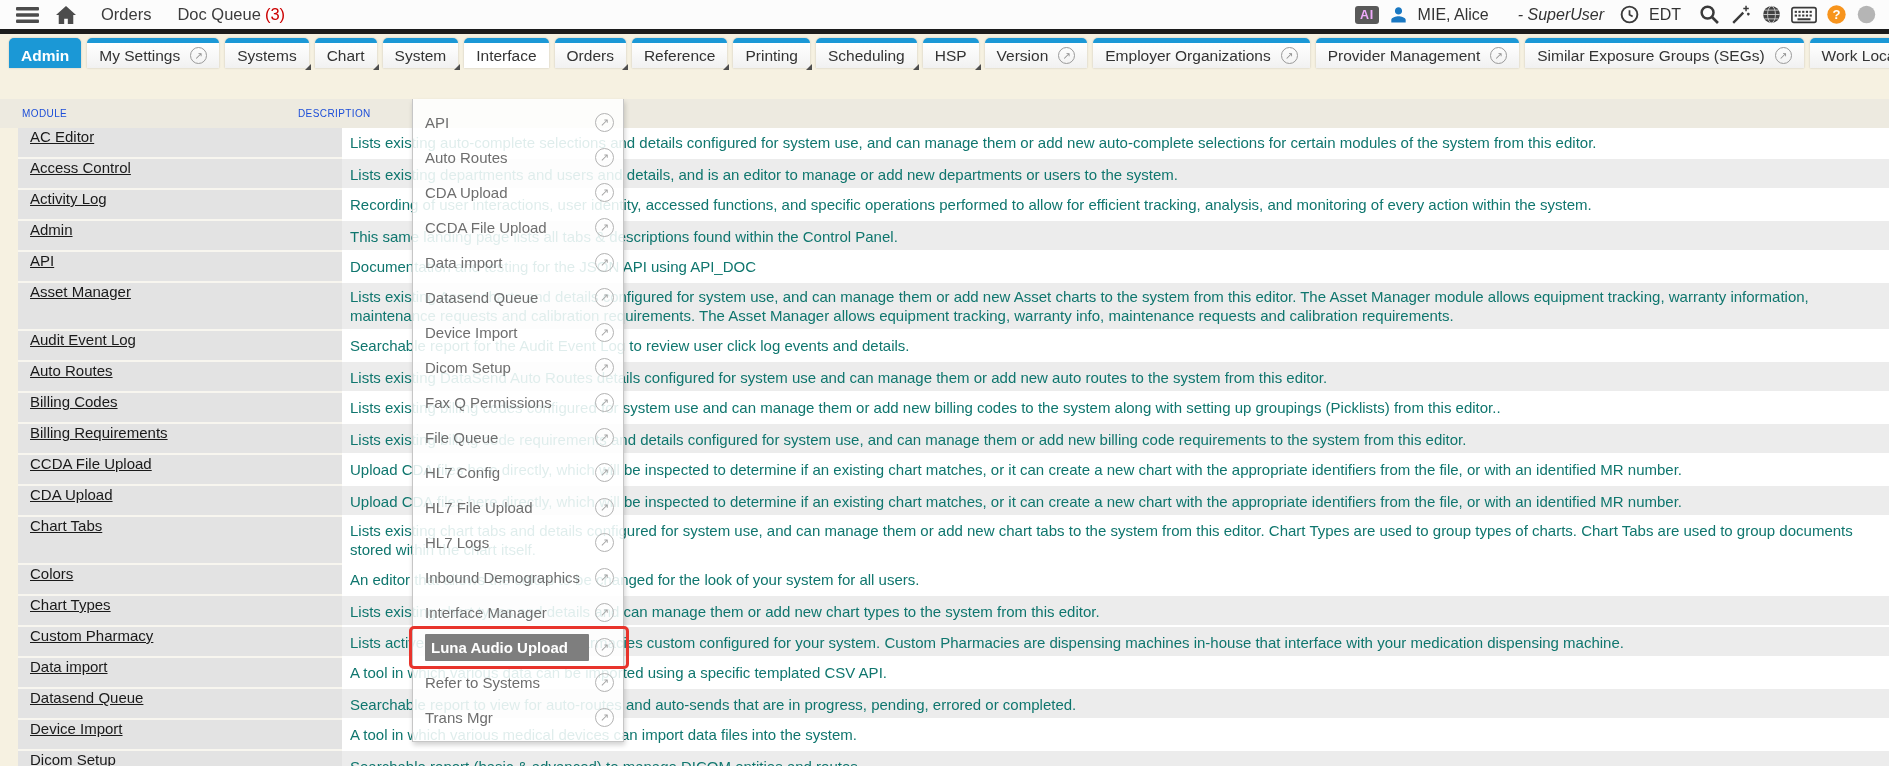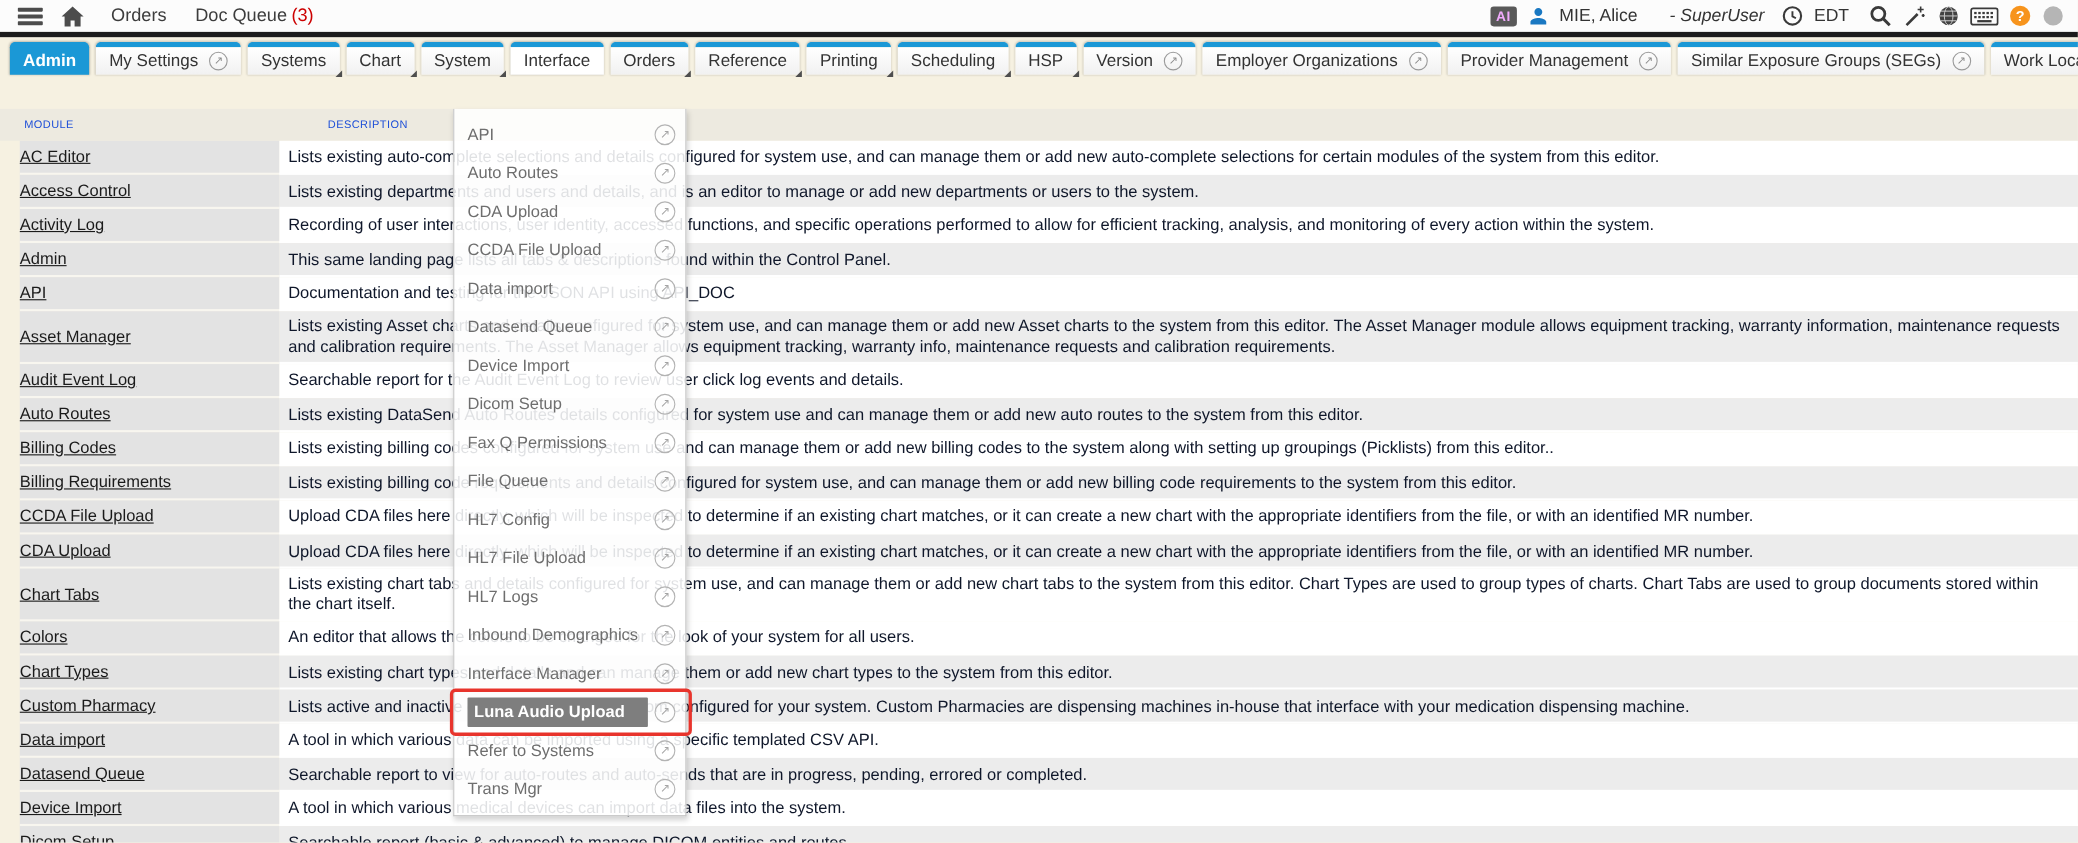--- a/index.html
+++ b/index.html
@@ -52,27 +52,27 @@
   
   .content { position:relative; height:698px; }
   .thead {
     display:flex; align-items:center; height:29px; margin-top:31px;
     background:#edeae0; color:#1d4ed8; font-size:10px; letter-spacing:.4px;
   }
   .th-module { width:290px; padding-left:22px; }
   .th-desc { padding-left:8px; }
   .trow { display:flex; align-items:stretch; min-height:31px; padding-left:18px; }
   .mcell {
-    width:236px; flex:none; background:#e3e3e3; border-bottom:2px solid #f8f6ef;
-    display:flex; align-items:center; padding-left:0;
+    width:324px; flex:none; background:#e3e3e3; border-bottom:2px solid #f8f6ef;
+    display:flex; align-items:flex-start; padding-left:12px;
   }
   .mlink { font-size:15px; color:#1a1a1a; text-decoration:underline; cursor:pointer; }
   .dcell {
     flex:1; display:flex; align-items:center;
-    padding:4px 12px 4px 8px; font-size:15px; line-height:19px; color:#0f172a;
+    padding:4px 12px 4px 8px; font-size:15px; line-height:19px; color:#0f766e;
     border-bottom:2px solid #fff;
   }
   .trow.odd  .dcell { background:#ffffff; }
   .trow.even .dcell { background:#ececec;align-items:flex-end; }
 
   
   .menu {
     position:absolute; left:412px; top:0; width:212px;
     background:rgba(255,255,255,.87);
     border:1px solid #c6c6c6; border-top:none;

